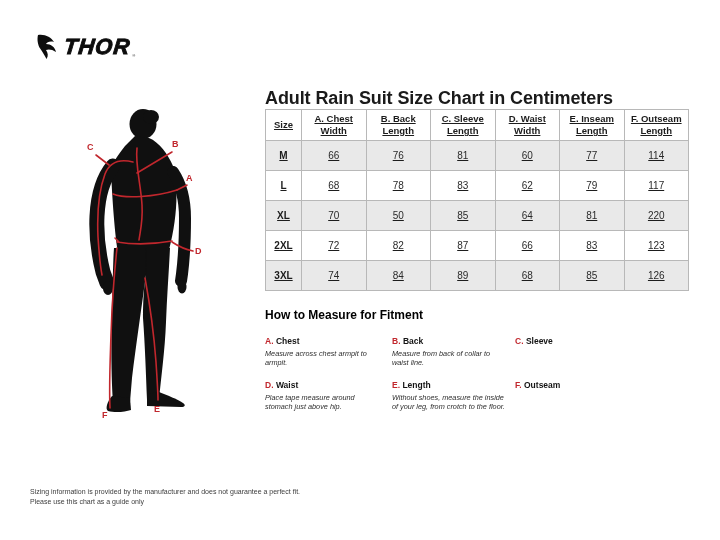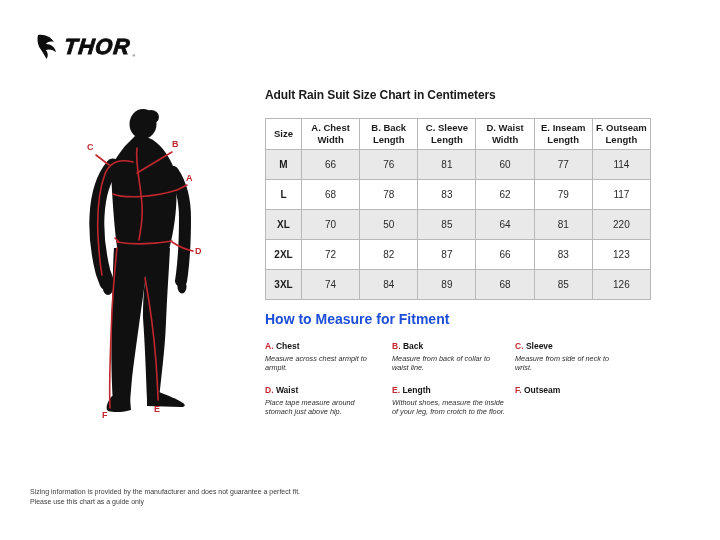--- a/index.html
+++ b/index.html
@@ -23,31 +23,31 @@
   
   .figure{position:absolute;left:55px;top:90px;width:200px;height:360px;}
   .figure svg{position:absolute;left:0;top:0;}
   .silhouette{fill:var(--silhouette-black);}
   .limb{stroke:var(--silhouette-black);fill:none;stroke-linecap:round;}
   .red-line{stroke:var(--accent-red);fill:none;stroke-width:1.6;stroke-linecap:round;}
   .fig-label{position:absolute;font-size:9px;font-weight:bold;color:var(--accent-red);line-height:1;}
 
   
   .content{position:absolute;left:265px;top:88px;width:366px;}
-  .chart-title{font-size:12px;font-weight:bold;color:#1a1a1a;letter-spacing:-0.1px;}
-
-  table{border-collapse:collapse;table-layout:fixed;width:386px;margin-top:16px;}
+  .chart-title{font-size:18px;font-weight:bold;color:#1a1a1a;letter-spacing:-0.1px;}
+
+  table{border-collapse:collapse;table-layout:fixed;width:424px;margin-top:0;text-decoration:underline;}
   th,td{border:1px solid var(--border-gray);text-align:center;vertical-align:middle;}
   thead th{font-size:9.5px;font-weight:bold;line-height:1.25;padding:3px 0;background:#fff;color:#1c1c1c;}
   tbody td{height:30px;font-size:10px;color:#2a2a2a;}
   tbody td.size{font-weight:bold;color:#1c1c1c;}
   tbody tr:nth-child(odd){background:var(--row-alt);}
   tbody tr:nth-child(even){background:#fff;}
 
-  .measure-title{font-size:14px;font-weight:bold;color:#1d4ed8;margin:11px 0 14px;}
+  .measure-title{font-size:12px;font-weight:bold;color:#000000;margin:17px 0 14px;}
   .measure-grid{display:grid;grid-template-columns:127px 123px 112px;row-gap:12px;}
   .m-label{font-size:8.5px;font-weight:bold;color:#141414;margin-bottom:3px;}
   .m-letter{color:var(--accent-red);}
   .m-desc{font-size:7.3px;line-height:1.3;color:#2e2e2e;padding-right:8px;font-style:italic;}
 
   
   .disclaimer{position:absolute;left:30px;top:487px;font-size:7px;line-height:1.4;color:#3c3c3c;}
 </style>
 </head>
 <body>
@@ -204,21 +204,20 @@
       <div class="measure-item">
         <div class="m-label"><span class="m-letter">A.</span> <span>Chest</span></div>
         <p class="m-desc">Measure across chest armpit to armpit.</p>
       </div>
       <div class="measure-item">
         <div class="m-label"><span class="m-letter">B.</span> <span>Back</span></div>
         <p class="m-desc">Measure from back of collar to waist line.</p>
       </div>
       <div class="measure-item">
         <div class="m-label"><span class="m-letter">C.</span> <span>Sleeve</span></div>
-        <p class="m-desc">Measure from side of neck to wrist.</p>
       </div>
       <div class="measure-item">
         <div class="m-label"><span class="m-letter">D.</span> <span>Waist</span></div>
         <p class="m-desc">Place tape measure around stomach just above hip.</p>
       </div>
       <div class="measure-item">
         <div class="m-label"><span class="m-letter">E.</span> <span>Length</span></div>
         <p class="m-desc">Without shoes, measure the inside of your leg, from crotch to the floor.</p>
       </div>
       <div class="measure-item">

